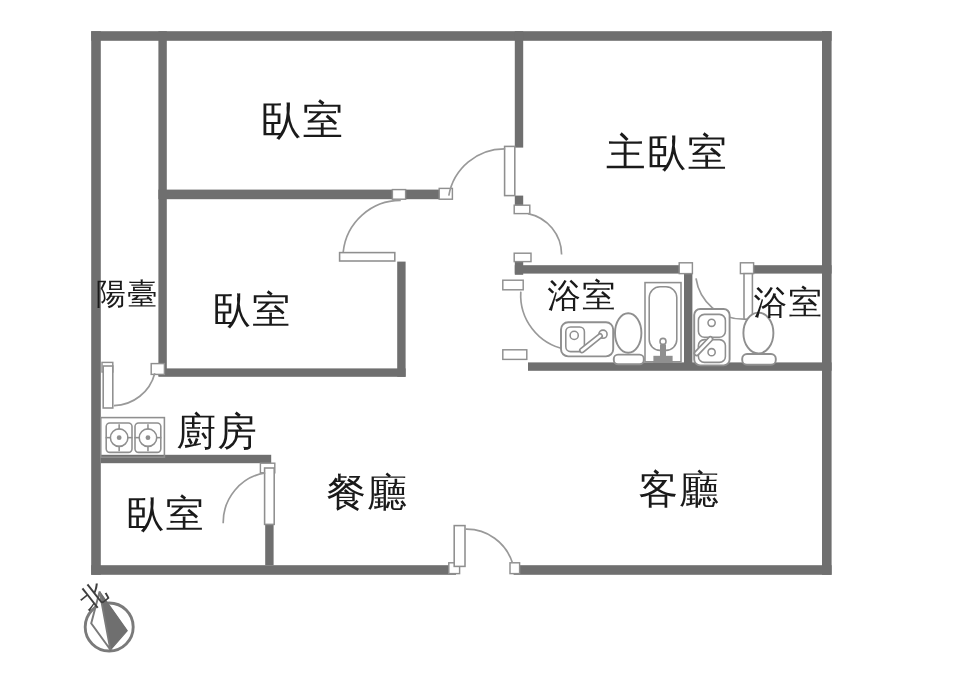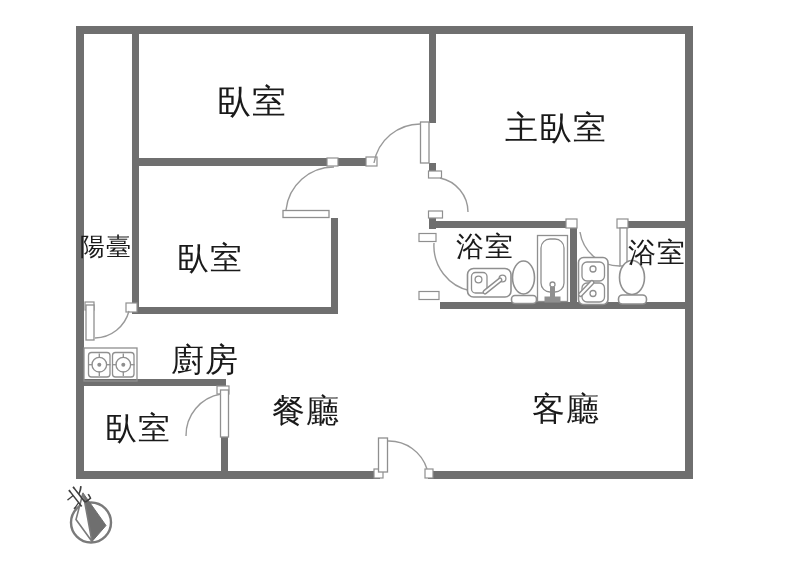--- a/index.html
+++ b/index.html
@@ -185,19 +185,19 @@
   </svg>
 
   <div class="labels" id="labels-layer">
     <div class="north-label" style="left:78px;top:497px;">北</div>
   <div class="room-label" style="left: 252px; top: 101px; font-size: 34px;">臥室</div>
       <div class="room-label" style="left: 556px; top: 127px; font-size: 33px; text-align: center;">主臥室</div>
       <div class="room-label" style="left: 106px; top: 246px; font-size: 25px; font-family: Liberation Serif, serif;">陽臺</div>
       <div class="room-label" style="left: 210px; top: 258px; font-size: 32px;">臥室</div>
       <div class="room-label" style="left: 485px; top: 247px; font-size: 28px;">浴室</div>
       <div class="room-label" style="left: 657px; top: 253px; font-size: 28px;">浴室</div>
-      <div class="room-label" style="left: 181px; top: 359px; font-size: 33px; margin-left: 24px;">廚房</div>
+      <div class="room-label" style="left: 181px; top: 359px; font-size: 33px;">廚房</div>
       <div class="room-label" style="left: 138px; top: 428px; font-size: 32px;">臥室</div>
       <div class="room-label" style="left: 566px; top: 408px; font-size: 33px;">客廳</div>
       <div class="room-label" style="left: 306px; top: 410px; font-size: 33px;">餐廳</div>
     </div>
 
 </div>
 
 </body></html>

